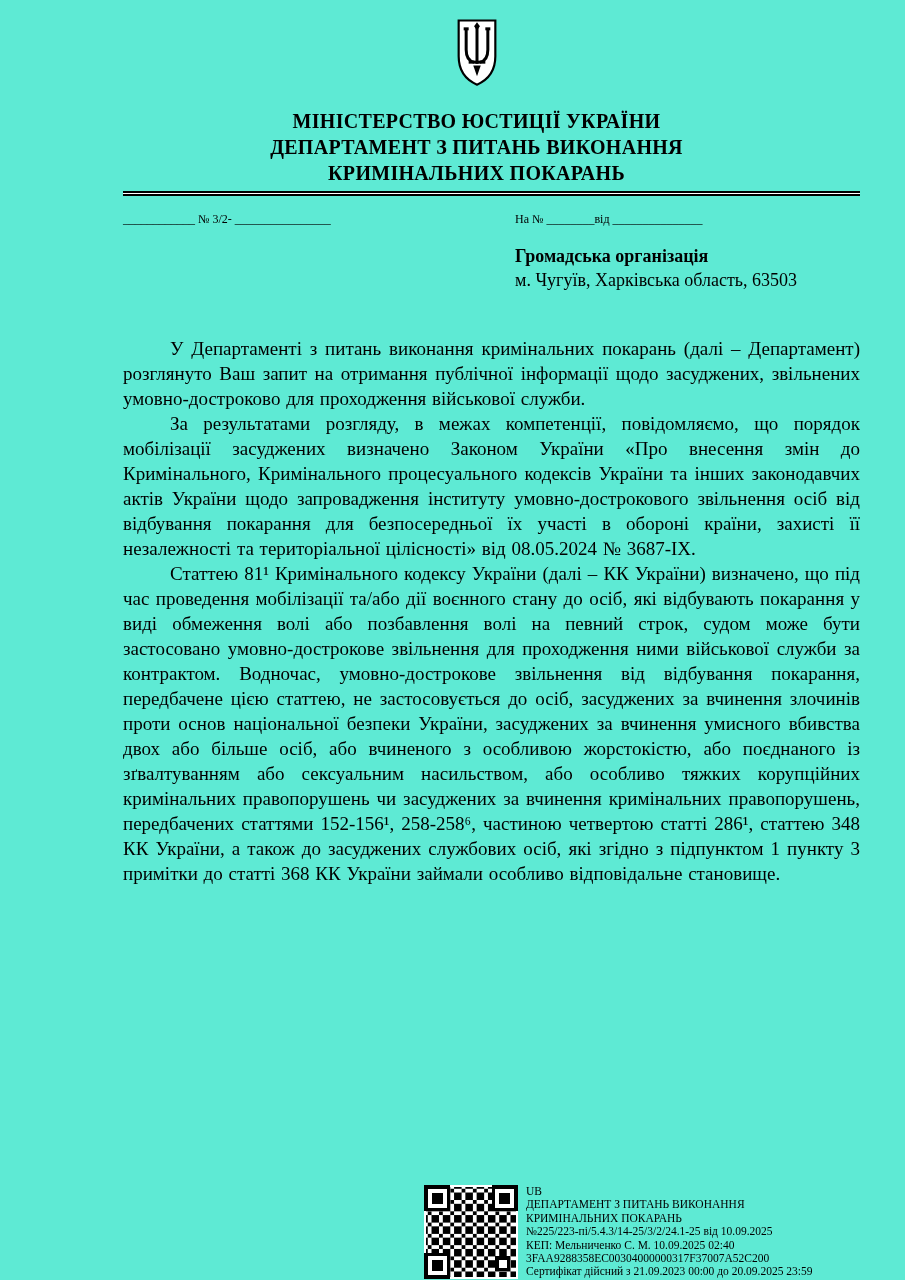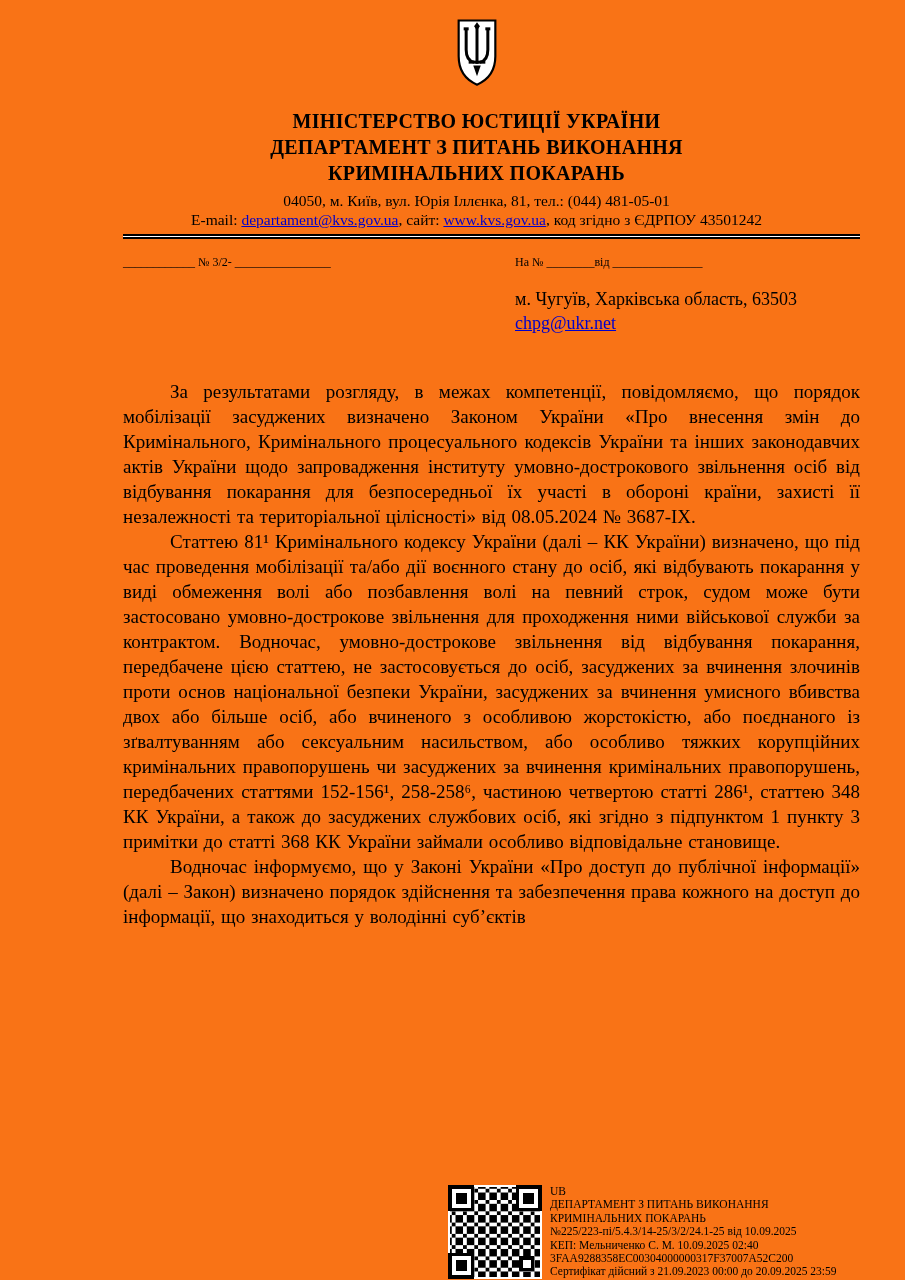--- a/index.html
+++ b/index.html
@@ -1,21 +1,21 @@
 <!DOCTYPE html>
 <html lang="uk"><head>
 <meta charset="utf-8">
 <style>
   * { margin:0; padding:0; box-sizing:border-box; }
   html,body { background:#888; }
   .page {
     position:relative;
     width:905px; height:1280px;
     margin:0 auto;
-    background:#f97316;
+    background:#5eead4;
     color:#000;
     font-family:"Liberation Serif","DejaVu Serif",serif;
     overflow:hidden;
   }
   .content { margin-left:123px; margin-right:45px; }
 
   
   .header { margin-right:30px; text-align:center; }
   .emblem-wrap { padding-top:14px; display:flex; justify-content:center; }
   .title-block { margin-top:12px; }
@@ -37,21 +37,21 @@
   
   .body-block { margin-top:44px; }
   .body-block p {
     font-size:19px; line-height:25px;
     text-align:justify;
     text-indent:47px;
     word-spacing:1px;
   }
 
   
-  .stamp { position:absolute; left:448px; top:1185px; display:flex; align-items:flex-start; }
+  .stamp { position:absolute; left:424px; top:1185px; display:flex; align-items:flex-start; }
   .qr { width:94px; height:94px; flex:0 0 auto; }
   .stamp-text { margin-left:8px; font-size:11.5px; line-height:13.4px; white-space:nowrap; }
 </style>
 </head>
 <body>
 
 <div class="page">
   <div class="content">
 
     <div class="header">
@@ -72,42 +72,38 @@
           </svg>
         </span>
       </div>
 
       <div class="title-block">
         <div class="title-line">МІНІСТЕРСТВО ЮСТИЦІЇ УКРАЇНИ</div>
         <div class="title-line">ДЕПАРТАМЕНТ З ПИТАНЬ ВИКОНАННЯ</div>
         <div class="title-line">КРИМІНАЛЬНИХ ПОКАРАНЬ</div>
       </div>
 
-      <div class="contact-block">
-        <div class="contact-line">04050, м. Київ, вул. Юрія Іллєнка, 81, тел.: (044) 481-05-01</div>
-        <div class="contact-line"><span>E-mail: </span><a class="doc-link">departament@kvs.gov.ua</a><span>, сайт: </span><a class="doc-link">www.kvs.gov.ua</a><span>, код згідно з ЄДРПОУ 43501242</span></div>
-      </div>
     </div>
 
     <div class="divider"></div>
 
     <div class="ref-line">
       <div class="ref-left"><span>____________ </span><span>№ 3/2-</span><span> ________________</span></div>
       <div class="ref-right"><span>На № </span><span>________</span><span>від </span><span>_______________</span></div>
     </div>
 
     <div class="recipient">
+      <div class="bold">Громадська організація</div>
       <div>м. Чугуїв, Харківська область, 63503</div>
-      <div><a class="doc-link">chpg@ukr.net</a></div>
     </div>
 
     <div class="body-block">
+      <p>У Департаменті з питань виконання кримінальних покарань (далі – Департамент) розглянуто Ваш запит на отримання публічної інформації щодо засуджених, звільнених умовно-достроково для проходження військової служби.</p>
       <p>За результатами розгляду, в межах компетенції, повідомляємо, що порядок мобілізації засуджених визначено Законом України «Про внесення змін до Кримінального, Кримінального процесуального кодексів України та інших законодавчих актів України щодо запровадження інституту умовно-дострокового звільнення осіб від відбування покарання для безпосередньої їх участі в обороні країни, захисті її незалежності та територіальної цілісності» від 08.05.2024 № 3687-IX.</p>
       <p>Статтею 81¹ Кримінального кодексу України (далі – КК України) визначено, що під час проведення мобілізації та/або дії воєнного стану до осіб, які відбувають покарання у виді обмеження волі або позбавлення волі на певний строк, судом може бути застосовано умовно-дострокове звільнення для проходження ними військової служби за контрактом. Водночас, умовно-дострокове звільнення від відбування покарання, передбачене цією статтею, не застосовується до осіб, засуджених за вчинення злочинів проти основ національної безпеки України, засуджених за вчинення умисного вбивства двох або більше осіб, або вчиненого з особливою жорстокістю, або поєднаного із зґвалтуванням або сексуальним насильством, або особливо тяжких корупційних кримінальних правопорушень чи засуджених за вчинення кримінальних правопорушень, передбачених статтями 152-156¹, 258-258⁶, частиною четвертою статті 286¹, статтею 348 КК України, а також до засуджених службових осіб, які згідно з підпунктом 1 пункту 3 примітки до статті 368 КК України займали особливо відповідальне становище.</p>
-      <p>Водночас інформуємо, що у Законі України «Про доступ до публічної інформації» (далі – Закон) визначено порядок здійснення та забезпечення права кожного на доступ до інформації, що знаходиться у володінні суб’єктів</p>
     </div>
   </div>
 
   <div class="stamp">
     <svg class="qr" viewBox="0 0 50 50" shape-rendering="crispEdges">
       <defs>
         <pattern id="qrp" width="6" height="6" patternUnits="userSpaceOnUse">
           <rect width="6" height="6" fill="#fff"></rect>
           <rect x="0" y="0" width="2" height="2" fill="#000"></rect>
           <rect x="4" y="0" width="2" height="2" fill="#000"></rect>

